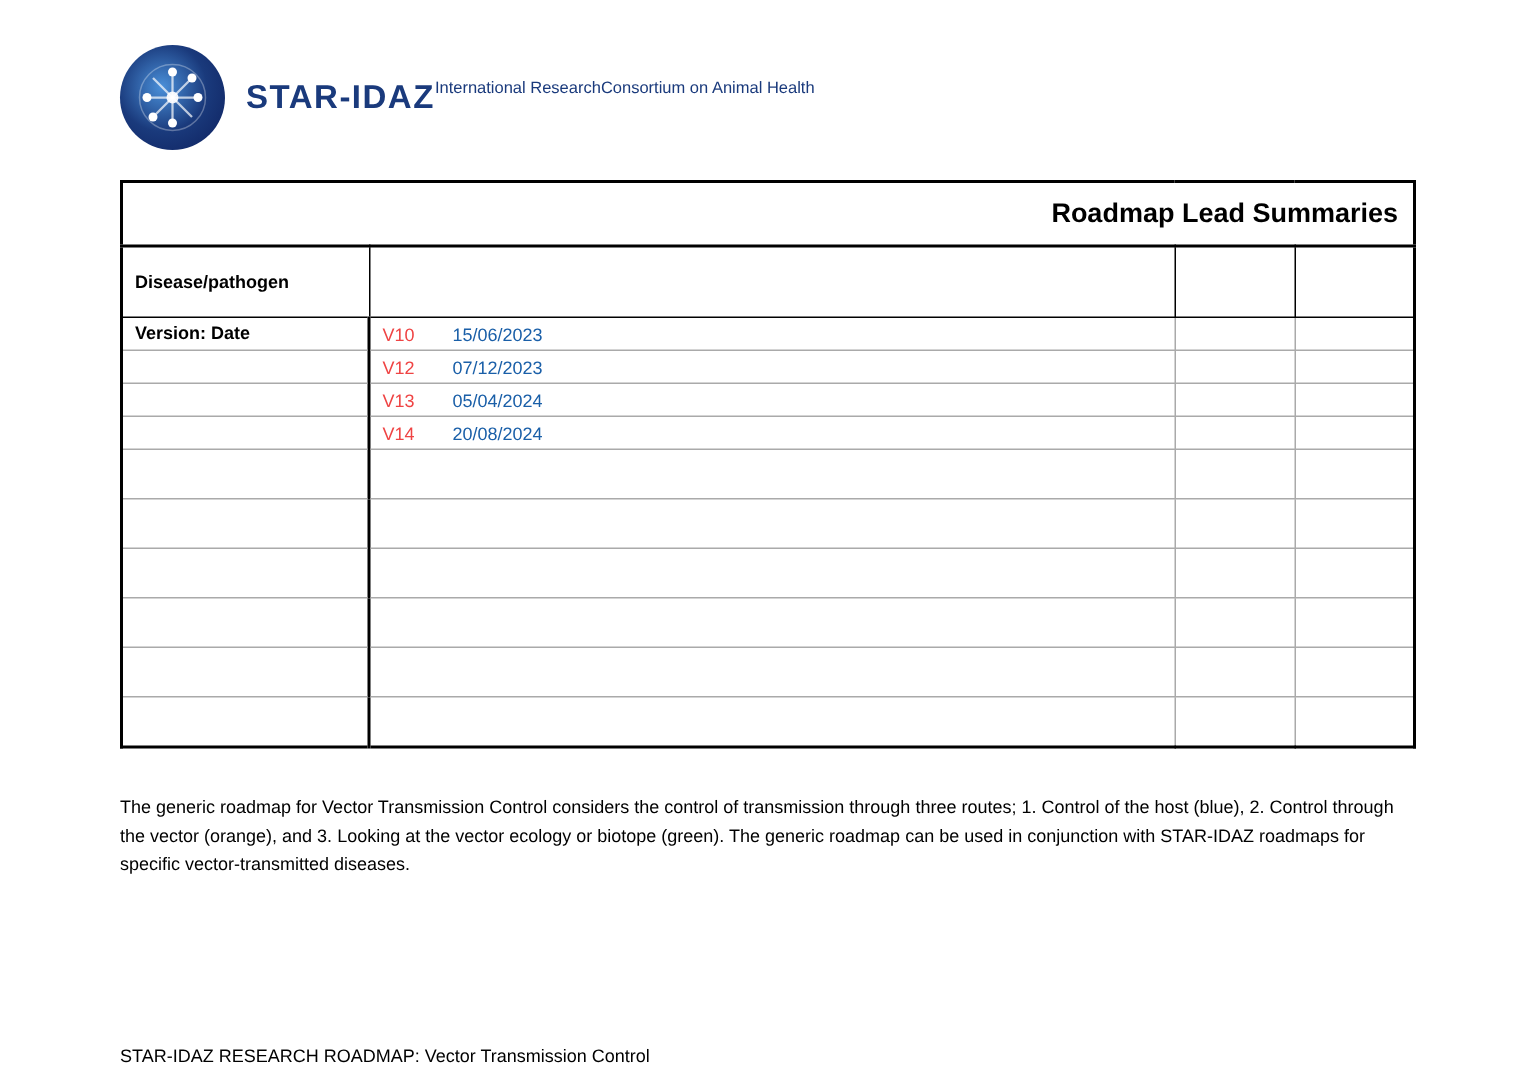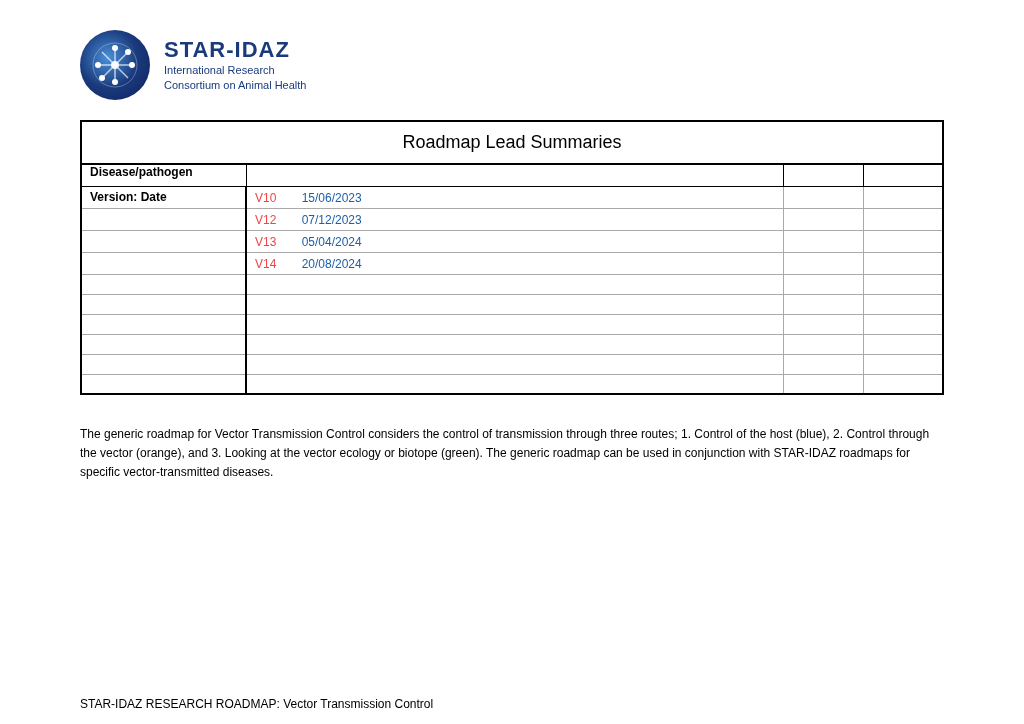--- a/index.html
+++ b/index.html
@@ -35,21 +35,21 @@
       overflow: hidden;
     }
 
     .logo-circle svg {
       width: 50px;
       height: 50px;
     }
 
     .logo-text {
       display: flex;
-      flex-direction: column;
+      flex-direction: row;
     }
 
     .logo-title {
       font-size: 22px;
       font-weight: bold;
       color: #1a3a7c;
       letter-spacing: 1px;
     }
 
     .logo-subtitle {
@@ -67,28 +67,28 @@
     .summary-table {
       width: 100%;
       border-collapse: collapse;
       border: 2px solid #000;
       margin-bottom: 30px;
     }
 
     .summary-table th,
     .summary-table td {
       border: 1px solid #000;
-      padding: 0 8px;
+      padding: 16px 8px;
       vertical-align: top;
     }
 
     .table-header-row td {
-      text-align: center;
+      text-align: right;
       font-size: 18px;
-      font-weight: normal;
+      font-weight: bold;
       padding: 10px;
       border-bottom: 2px solid #000;
       border-left: none;
       border-right: none;
       border-top: none;
     }
 
     .label-cell {
       font-weight: bold;
       font-size: 12px;

